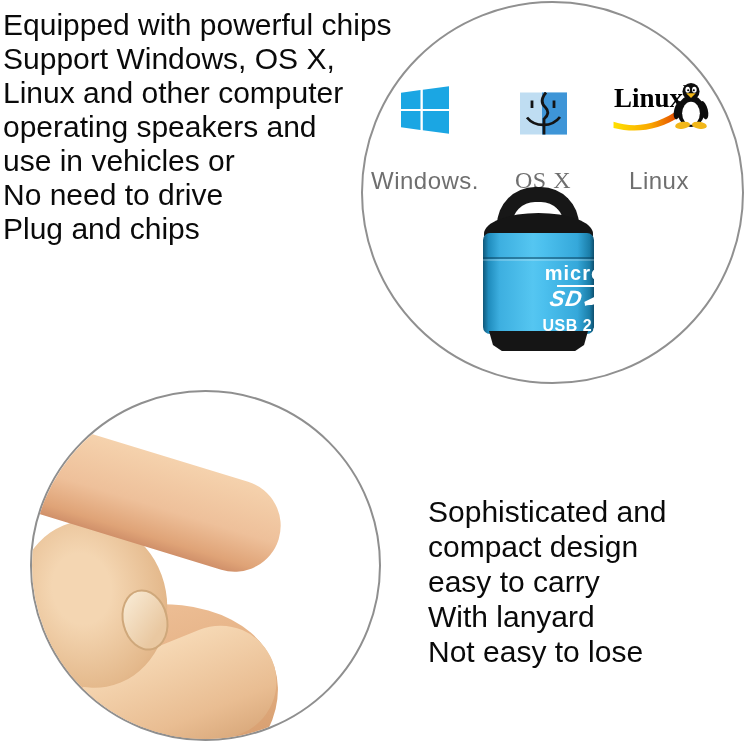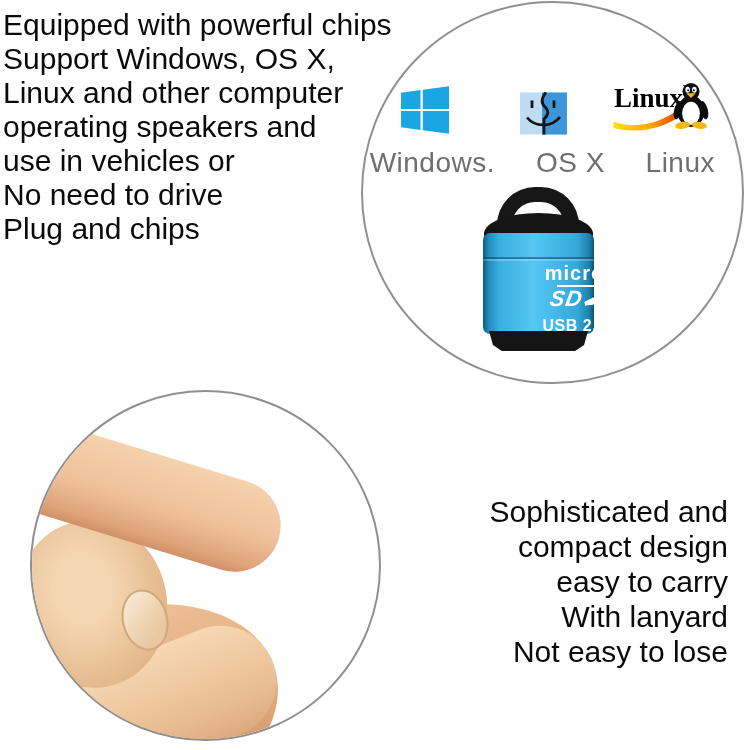--- a/index.html
+++ b/index.html
@@ -2,30 +2,30 @@
 <html><head>
 <meta charset="utf-8">
 <style>
   html,body{margin:0;padding:0;background:#fff;}
   .canvas{position:relative;width:750px;height:750px;background:#ffffff;overflow:hidden;
           font-family:"Liberation Sans","DejaVu Sans",sans-serif;color:#0a0a0a;}
   .abs{position:absolute;}
 
   
   .intro{left:3px;top:8px;width:430px;font-size:30px;line-height:34px;color:#0a0a0a;z-index:10;}
-  .features{left:428px;top:494px;width:300px;font-size:30px;line-height:35px;color:#0a0a0a;z-index:10;text-align:right;}
+  .features{left:428px;top:494px;width:300px;font-size:30px;line-height:35px;color:#0a0a0a;z-index:10;}
 
   
   .compat-circle{left:361px;top:1px;width:383px;height:383px;border:2px solid #909090;
                  border-radius:50%;box-sizing:border-box;background:#fff;z-index:1;}
   .os-cell{position:absolute;top:76px;text-align:center;}
   .os-cell .icon-slot{height:56px;display:flex;align-items:flex-end;justify-content:center;}
-  .os-label{margin-top:12px;font-size:28px;color:#6f6f6f;letter-spacing:0.5px;text-align:right;}
+  .os-label{margin-top:32px;font-size:24px;color:#6f6f6f;letter-spacing:0.5px;}
   .cell-windows{left:-8px;width:140px;}
-  .cell-osx{left:118px;width:124px;}
+  .cell-osx{left:118px;width:124px;font-family:Liberation Serif, serif;}
   .cell-linux{left:240px;width:112px;}
 
   .linux-logo{position:relative;width:90px;height:54px;}
   .linux-word{position:absolute;left:0;top:2px;font-family:"Liberation Serif","DejaVu Serif",serif;
               font-weight:bold;font-size:27px;color:#000;letter-spacing:0px;}
   .linux-tm{font-size:9px;vertical-align:top;}
   .swoosh{position:absolute;left:-2px;top:24px;}
   .tux{position:absolute;right:-6px;top:0;}
 
   

